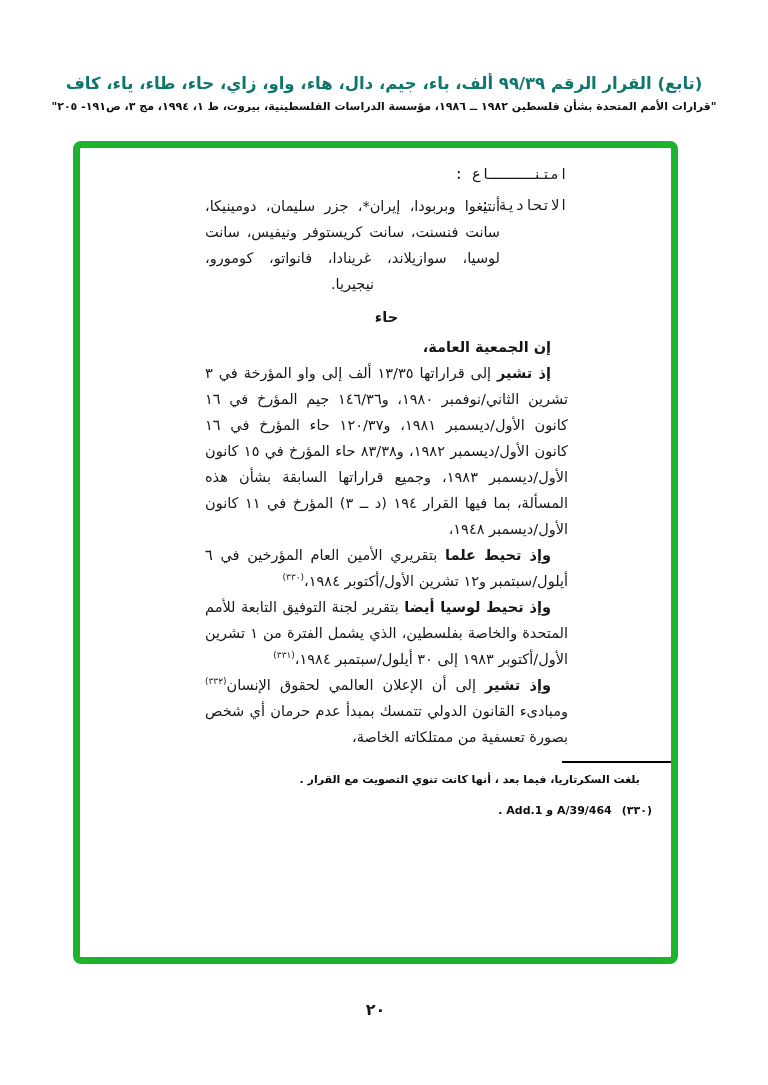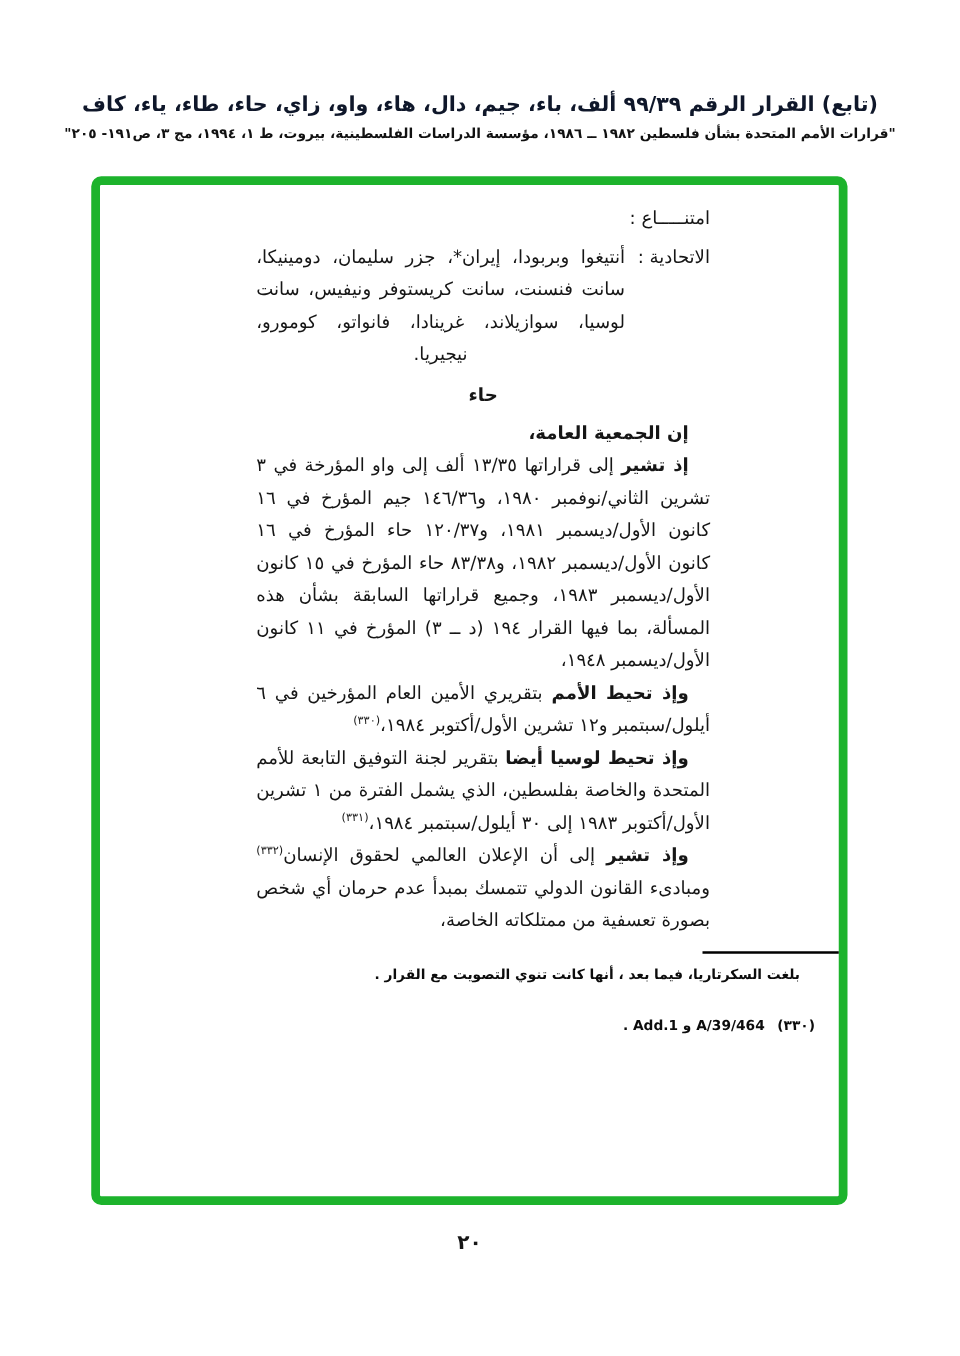--- a/index.html
+++ b/index.html
@@ -2,53 +2,53 @@
 <html lang="ar"><head>
 <meta charset="utf-8">
 <style>
   html, body { margin:0; padding:0; background:#ffffff; }
   .page {
     position:relative; width:768px; height:1085px; background:#ffffff;
     direction:rtl; font-family:"DejaVu Sans", sans-serif; color:#161616;
     overflow:hidden;
   }
   .header { padding-top:74px; text-align:center; }
-  .header-line1 { font-size:16.5px; font-weight:bold; color:#0f172a; }
+  .header-line1 { font-size:16.5px; font-weight:bold; color:#0f766e; }
   .header-line2 { font-size:11px; font-weight:bold; margin-top:7px; color:#111; }
 
   .frame {
     box-sizing:border-box; margin-top:28px; margin-right:90px;
     width:605px; height:823px;
     border:7px solid #1db32c; border-radius:8px; background:#fff;
     overflow:hidden;
   }
   .content { padding:14px 103px 0 125px; font-size:14.5px; line-height:26px; }
 
   .vote-row { display:flex; margin:0 0 5px 0; }
-  .vote-label { width:68px; flex-shrink:0; white-space:nowrap; }
+  .vote-label { width:68px; flex-shrink:0; white-space:nowrap;font-family:Liberation Mono, monospace; }
   .vote-content { flex:1; text-align:justify; }
   .centered-last { text-align-last:center; }
 
   .section-letter { text-align:center; font-weight:bold; margin:7px 0 3px 0; }
   .section-title  { text-align:center; font-weight:bold; line-height:27px; margin-bottom:6px; }
 
   .opening { margin:4px 0 0 0; text-indent:17px; }
   .opening b { font-weight:bold; }
   .para { margin:0; text-align:justify; text-indent:17px; }
   .para .lead { font-weight:bold; }
   sup { font-size:9px; line-height:0; }
 
   .footnotes { margin:11px -114px 0 -40px; font-size:11px; font-weight:bold; line-height:23px; color:#0c0c0c; }
   .fn-rule { width:120px; border-top:2px solid #000; margin-bottom:5px; }
-  .fn-star { display:flex; gap:32px; padding-right:3px; margin-bottom:18px; }
+  .fn-star { display:flex; gap:32px; padding-right:3px; margin-bottom:8px; }
   .fn-row  { display:flex; gap:10px; padding-right:30px; margin-bottom:1px; }
   .fn-num { flex-shrink:0; }
 
   .page-number {
-    width:605px; margin-right:90px; margin-top:20px;
+    width:605px; margin-right:90px; margin-top:36px;
     text-align:center; font-weight:bold; font-size:16px;
   }
 </style>
 </head>
 <body>
 
 <div class="page">
 
   <div class="header">
     <div class="header-line1">(تابع) القرار الرقم ٩٩/٣٩ ألف، باء، جيم، دال، هاء، واو، زاي، حاء، طاء، ياء، كاف</div>
@@ -69,21 +69,21 @@
 
       <div class="section-letter">حاء</div>
 
 
       <p class="opening">
         <b>إن الجمعية العامة،</b>
       </p>
 
       <p class="para"><b class="lead">إذ تشير</b><span> إلى قراراتها ١٣/٣٥ ألف إلى واو المؤرخة في ٣ تشرين الثاني/نوفمبر ١٩٨٠، و١٤٦/٣٦ جيم المؤرخ في ١٦ كانون الأول/ديسمبر ١٩٨١، و١٢٠/٣٧ حاء المؤرخ في ١٦ كانون الأول/ديسمبر ١٩٨٢، و٨٣/٣٨ حاء المؤرخ في ١٥ كانون الأول/ديسمبر ١٩٨٣، وجميع قراراتها السابقة بشأن هذه المسألة، بما فيها القرار ١٩٤ (د ــ ٣) المؤرخ في ١١ كانون الأول/ديسمبر ١٩٤٨،</span><sup></sup><span></span></p>
 
-      <p class="para"><b class="lead">وإذ تحيط الأمم</b><span> بتقريري الأمين العام المؤرخين في ٦ أيلول/سبتمبر و١٢ تشرين الأول/أكتوبر ١٩٨٤،</span><sup>(٣٣٠)</sup><span></span></p>
+      <p class="para"><b class="lead">وإذ تحيط علما</b><span> بتقريري الأمين العام المؤرخين في ٦ أيلول/سبتمبر و١٢ تشرين الأول/أكتوبر ١٩٨٤،</span><sup>(٣٣٠)</sup><span></span></p>
 
       <p class="para"><b class="lead">وإذ تحيط لوسيا أيضا</b><span> بتقرير لجنة التوفيق التابعة للأمم المتحدة والخاصة بفلسطين، الذي يشمل الفترة من ١ تشرين الأول/أكتوبر ١٩٨٣ إلى ٣٠ أيلول/سبتمبر ١٩٨٤،</span><sup>(٣٣١)</sup><span></span></p>
 
       <p class="para"><b class="lead">وإذ تشير</b><span> إلى أن الإعلان العالمي لحقوق الإنسان</span><sup>(٣٣٢)</sup><span> ومبادىء القانون الدولي تتمسك بمبدأ عدم حرمان أي شخص بصورة تعسفية من ممتلكاته الخاصة،</span></p>
 
       <div class="footnotes">
         <div class="fn-rule"></div>
 
         <div class="fn-star">
           <span class="fn-num">•</span>

